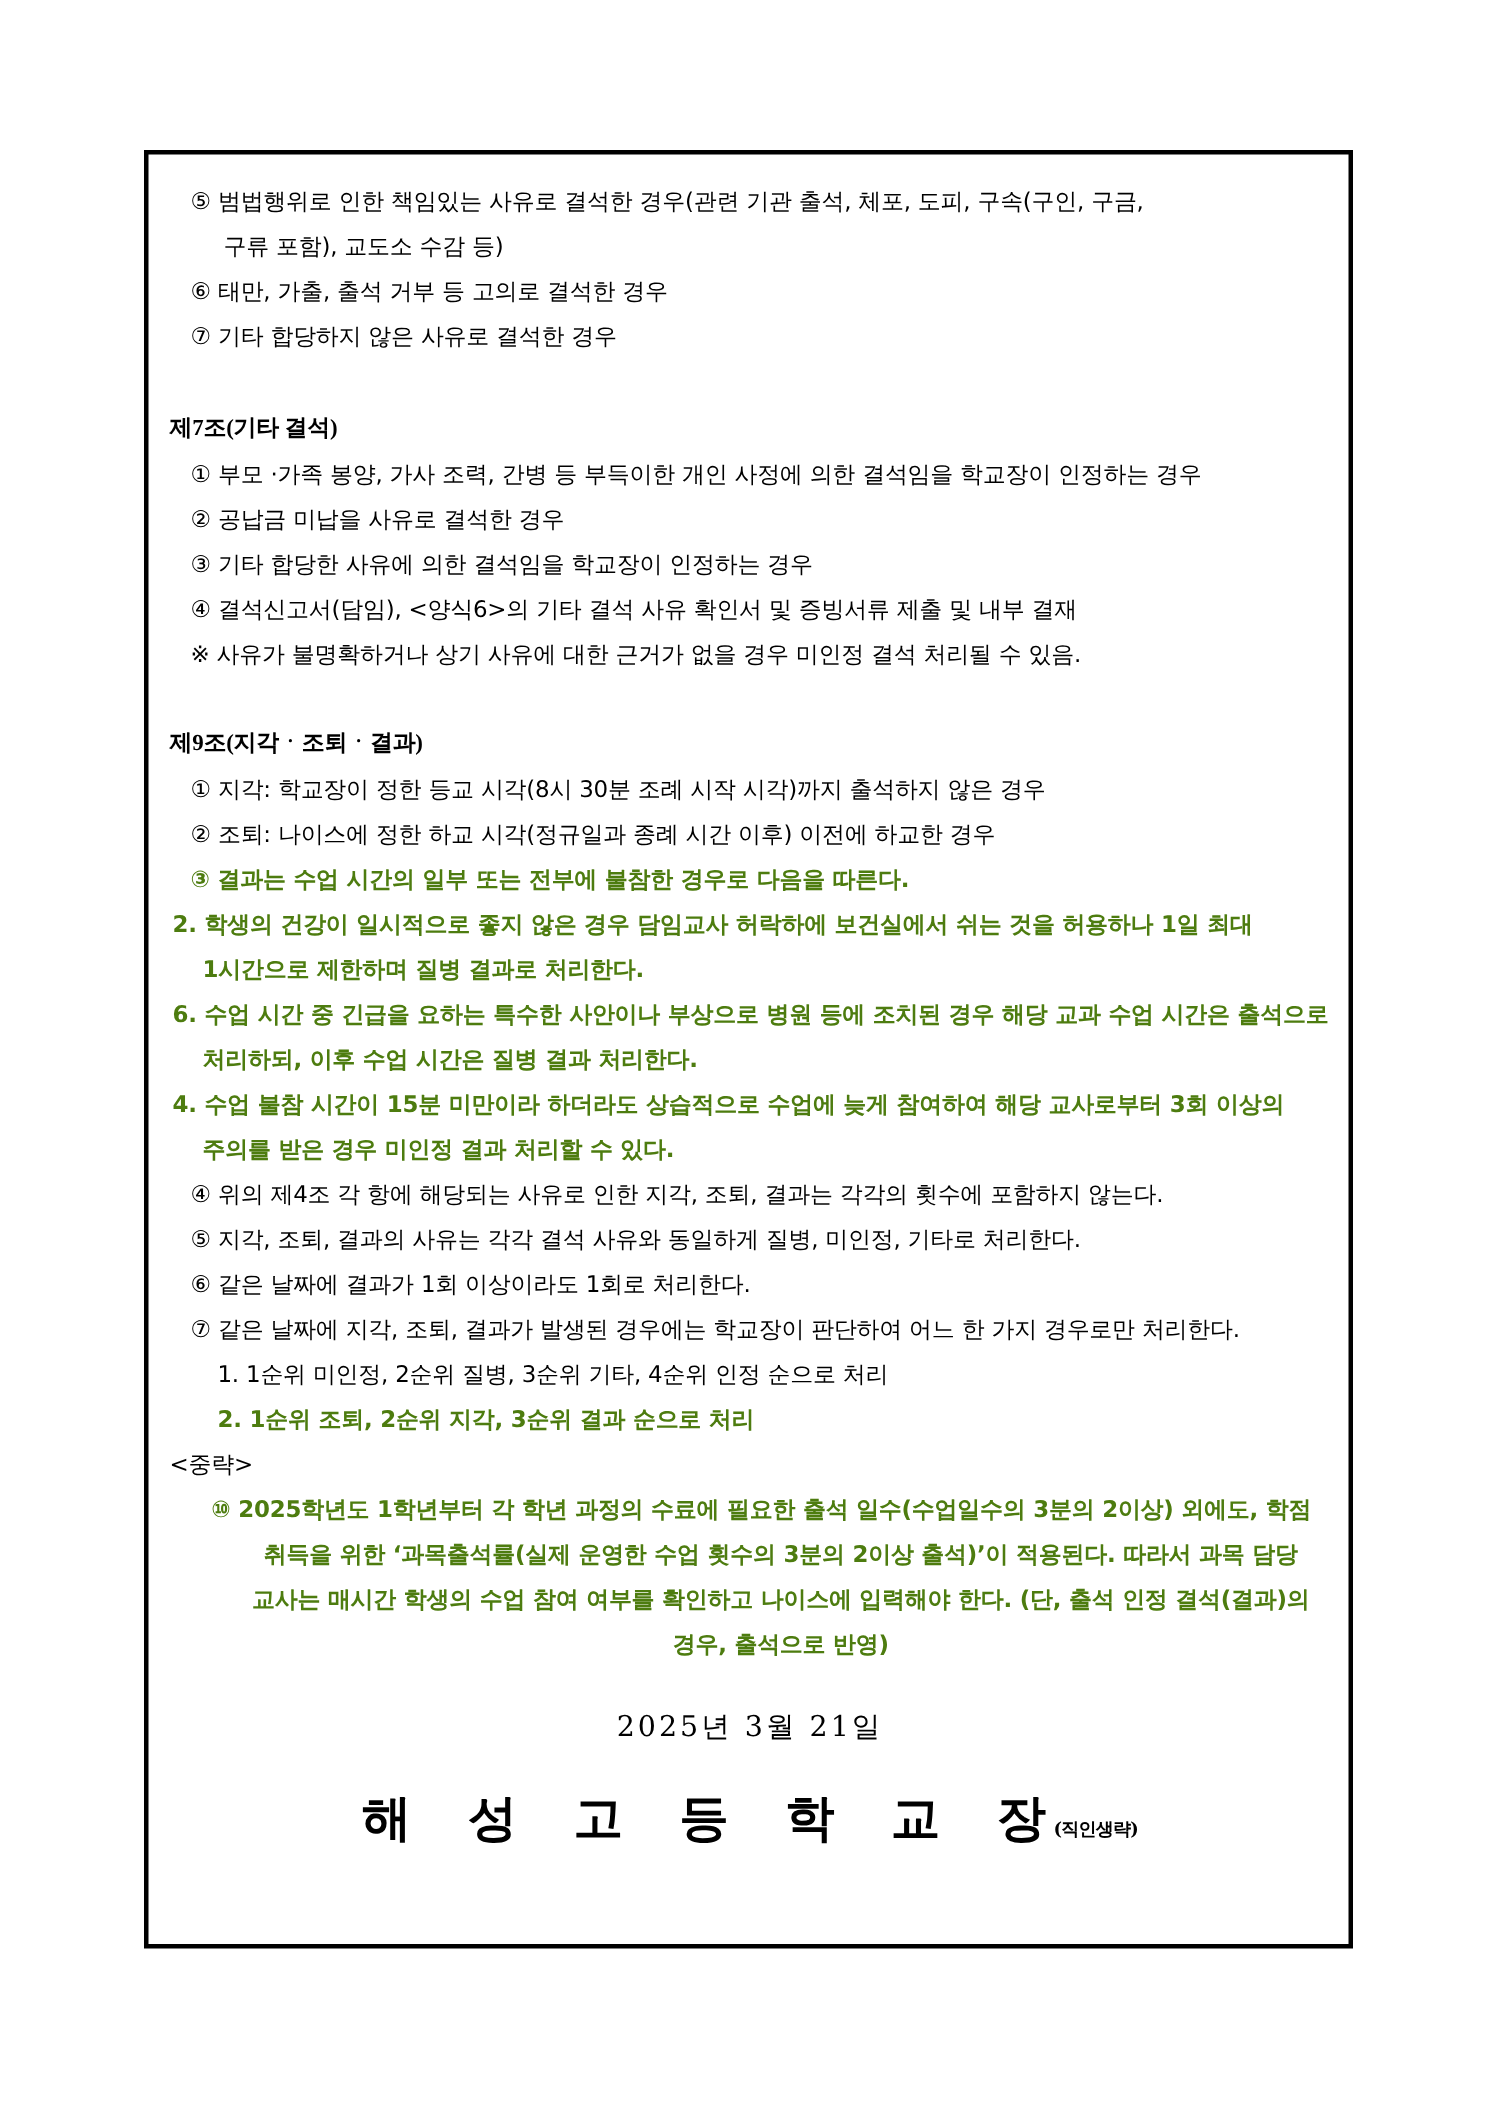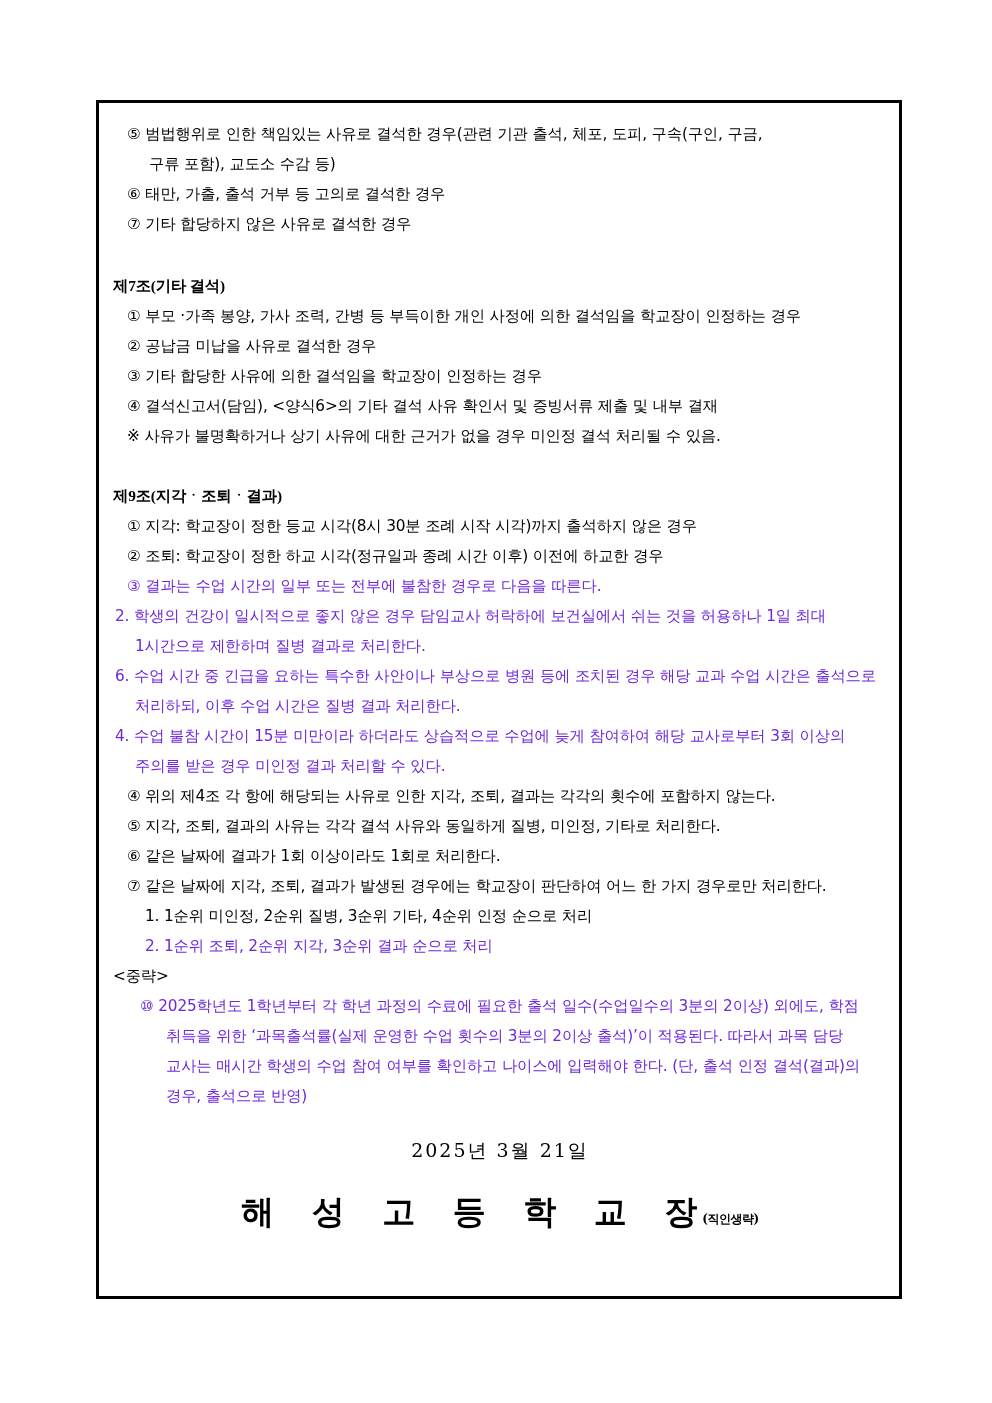--- a/index.html
+++ b/index.html
@@ -73,22 +73,22 @@
 
   .heading {
     display: block;
     font-weight: bold;
     margin-left: 0;
     margin-top: 2px;
     font-family: Liberation Serif, serif;
   }
 
   .red {
-    color: #6d28d9;
-    font-weight: normal;
+    color: #4d7c0f;
+    font-weight: bold;
   }
 
   .spacer-lg { display: block; height: 30px; }
   .spacer-md { display: block; height: 28px; }
 
   .centered {
     display: block;
     text-align: left;
   }
 
@@ -144,38 +144,38 @@
       <span class="item">① 부모 ·가족 봉양, 가사 조력, 간병 등 부득이한 개인 사정에 의한 결석임을 학교장이 인정하는 경우</span>
       <span class="item">② 공납금 미납을 사유로 결석한 경우</span>
       <span class="item">③ 기타 합당한 사유에 의한 결석임을 학교장이 인정하는 경우</span>
       <span class="item">④ 결석신고서(담임), &lt;양식6&gt;의 기타 결석 사유 확인서 및 증빙서류 제출 및 내부 결재</span>
       <span class="item">※ 사유가 불명확하거나 상기 사유에 대한 근거가 없을 경우 미인정 결석 처리될 수 있음.</span>
 
       <span class="spacer-md"></span>
 
       <span class="heading">제9조(지각ㆍ조퇴ㆍ결과)</span>
       <span class="item">① 지각: 학교장이 정한 등교 시각(8시 30분 조례 시작 시각)까지 출석하지 않은 경우</span>
-      <span class="item">② 조퇴: 학교장이 정한 하교 시각(정규일과 종례 시간 이후) 이전에 하교한 경우</span>
+      <span class="item">② 조퇴: 나이스에 정한 하교 시각(정규일과 종례 시간 이후) 이전에 하교한 경우</span>
       <span class="item red">③ 결과는 수업 시간의 일부 또는 전부에 불참한 경우로 다음을 따른다.</span>
 
       <span class="subitem red">2. 학생의 건강이 일시적으로 좋지 않은 경우 담임교사 허락하에 보건실에서 쉬는 것을 허용하나 1일 최대 1시간으로 제한하며 질병 결과로 처리한다.</span>
       <span class="subitem red">6. 수업 시간 중 긴급을 요하는 특수한 사안이나 부상으로 병원 등에 조치된 경우 해당 교과 수업 시간은 출석으로 처리하되, 이후 수업 시간은 질병 결과 처리한다.</span>
       <span class="subitem red">4. 수업 불참 시간이 15분 미만이라 하더라도 상습적으로 수업에 늦게 참여하여 해당 교사로부터 3회 이상의 주의를 받은 경우 미인정 결과 처리할 수 있다.</span>
 
       <span class="item">④ 위의 제4조 각 항에 해당되는 사유로 인한 지각, 조퇴, 결과는 각각의 횟수에 포함하지 않는다.</span>
       <span class="item">⑤ 지각, 조퇴, 결과의 사유는 각각 결석 사유와 동일하게 질병, 미인정, 기타로 처리한다.</span>
       <span class="item">⑥ 같은 날짜에 결과가 1회 이상이라도 1회로 처리한다.</span>
       <span class="item">⑦ 같은 날짜에 지각, 조퇴, 결과가 발생된 경우에는 학교장이 판단하여 어느 한 가지 경우로만 처리한다.</span>
 
       <span class="subitem2">1. 1순위 미인정, 2순위 질병, 3순위 기타, 4순위 인정 순으로 처리</span>
       <span class="subitem2 red">2. 1순위 조퇴, 2순위 지각, 3순위 결과 순으로 처리</span>
 
       <span class="centered">&lt;중략&gt;</span>
 
-      <span class="item red" style="padding-left:26px; text-indent:-26px; margin-left:27px;">⑩ 2025학년도 1학년부터 각 학년 과정의 수료에 필요한 출석 일수(수업일수의 3분의 2이상) 외에도, 학점 취득을 위한 ‘과목출석률(실제 운영한 수업 횟수의 3분의 2이상 출석)’이 적용된다. 따라서 과목 담당 교사는 매시간 학생의 수업 참여 여부를 확인하고 나이스에 입력해야 한다. (단, 출석 인정 결석(결과)의 경우, 출석으로 반영)</span>
+      <span class="item red" style="padding-left:26px; text-indent:-26px; margin-left:15px;text-align:center;">⑩ 2025학년도 1학년부터 각 학년 과정의 수료에 필요한 출석 일수(수업일수의 3분의 2이상) 외에도, 학점 취득을 위한 ‘과목출석률(실제 운영한 수업 횟수의 3분의 2이상 출석)’이 적용된다. 따라서 과목 담당 교사는 매시간 학생의 수업 참여 여부를 확인하고 나이스에 입력해야 한다. (단, 출석 인정 결석(결과)의 경우, 출석으로 반영)</span>
     </div>
 
     <div id="signature-block">
       <div id="sign-date">2025년  3월  21일</div>
       <div id="sign-name-row">
         <span id="sign-school">해 성 고 등 학 교 장</span><span id="sign-seal">(직인생략)</span>
       </div>
     </div>
   </div>
 

